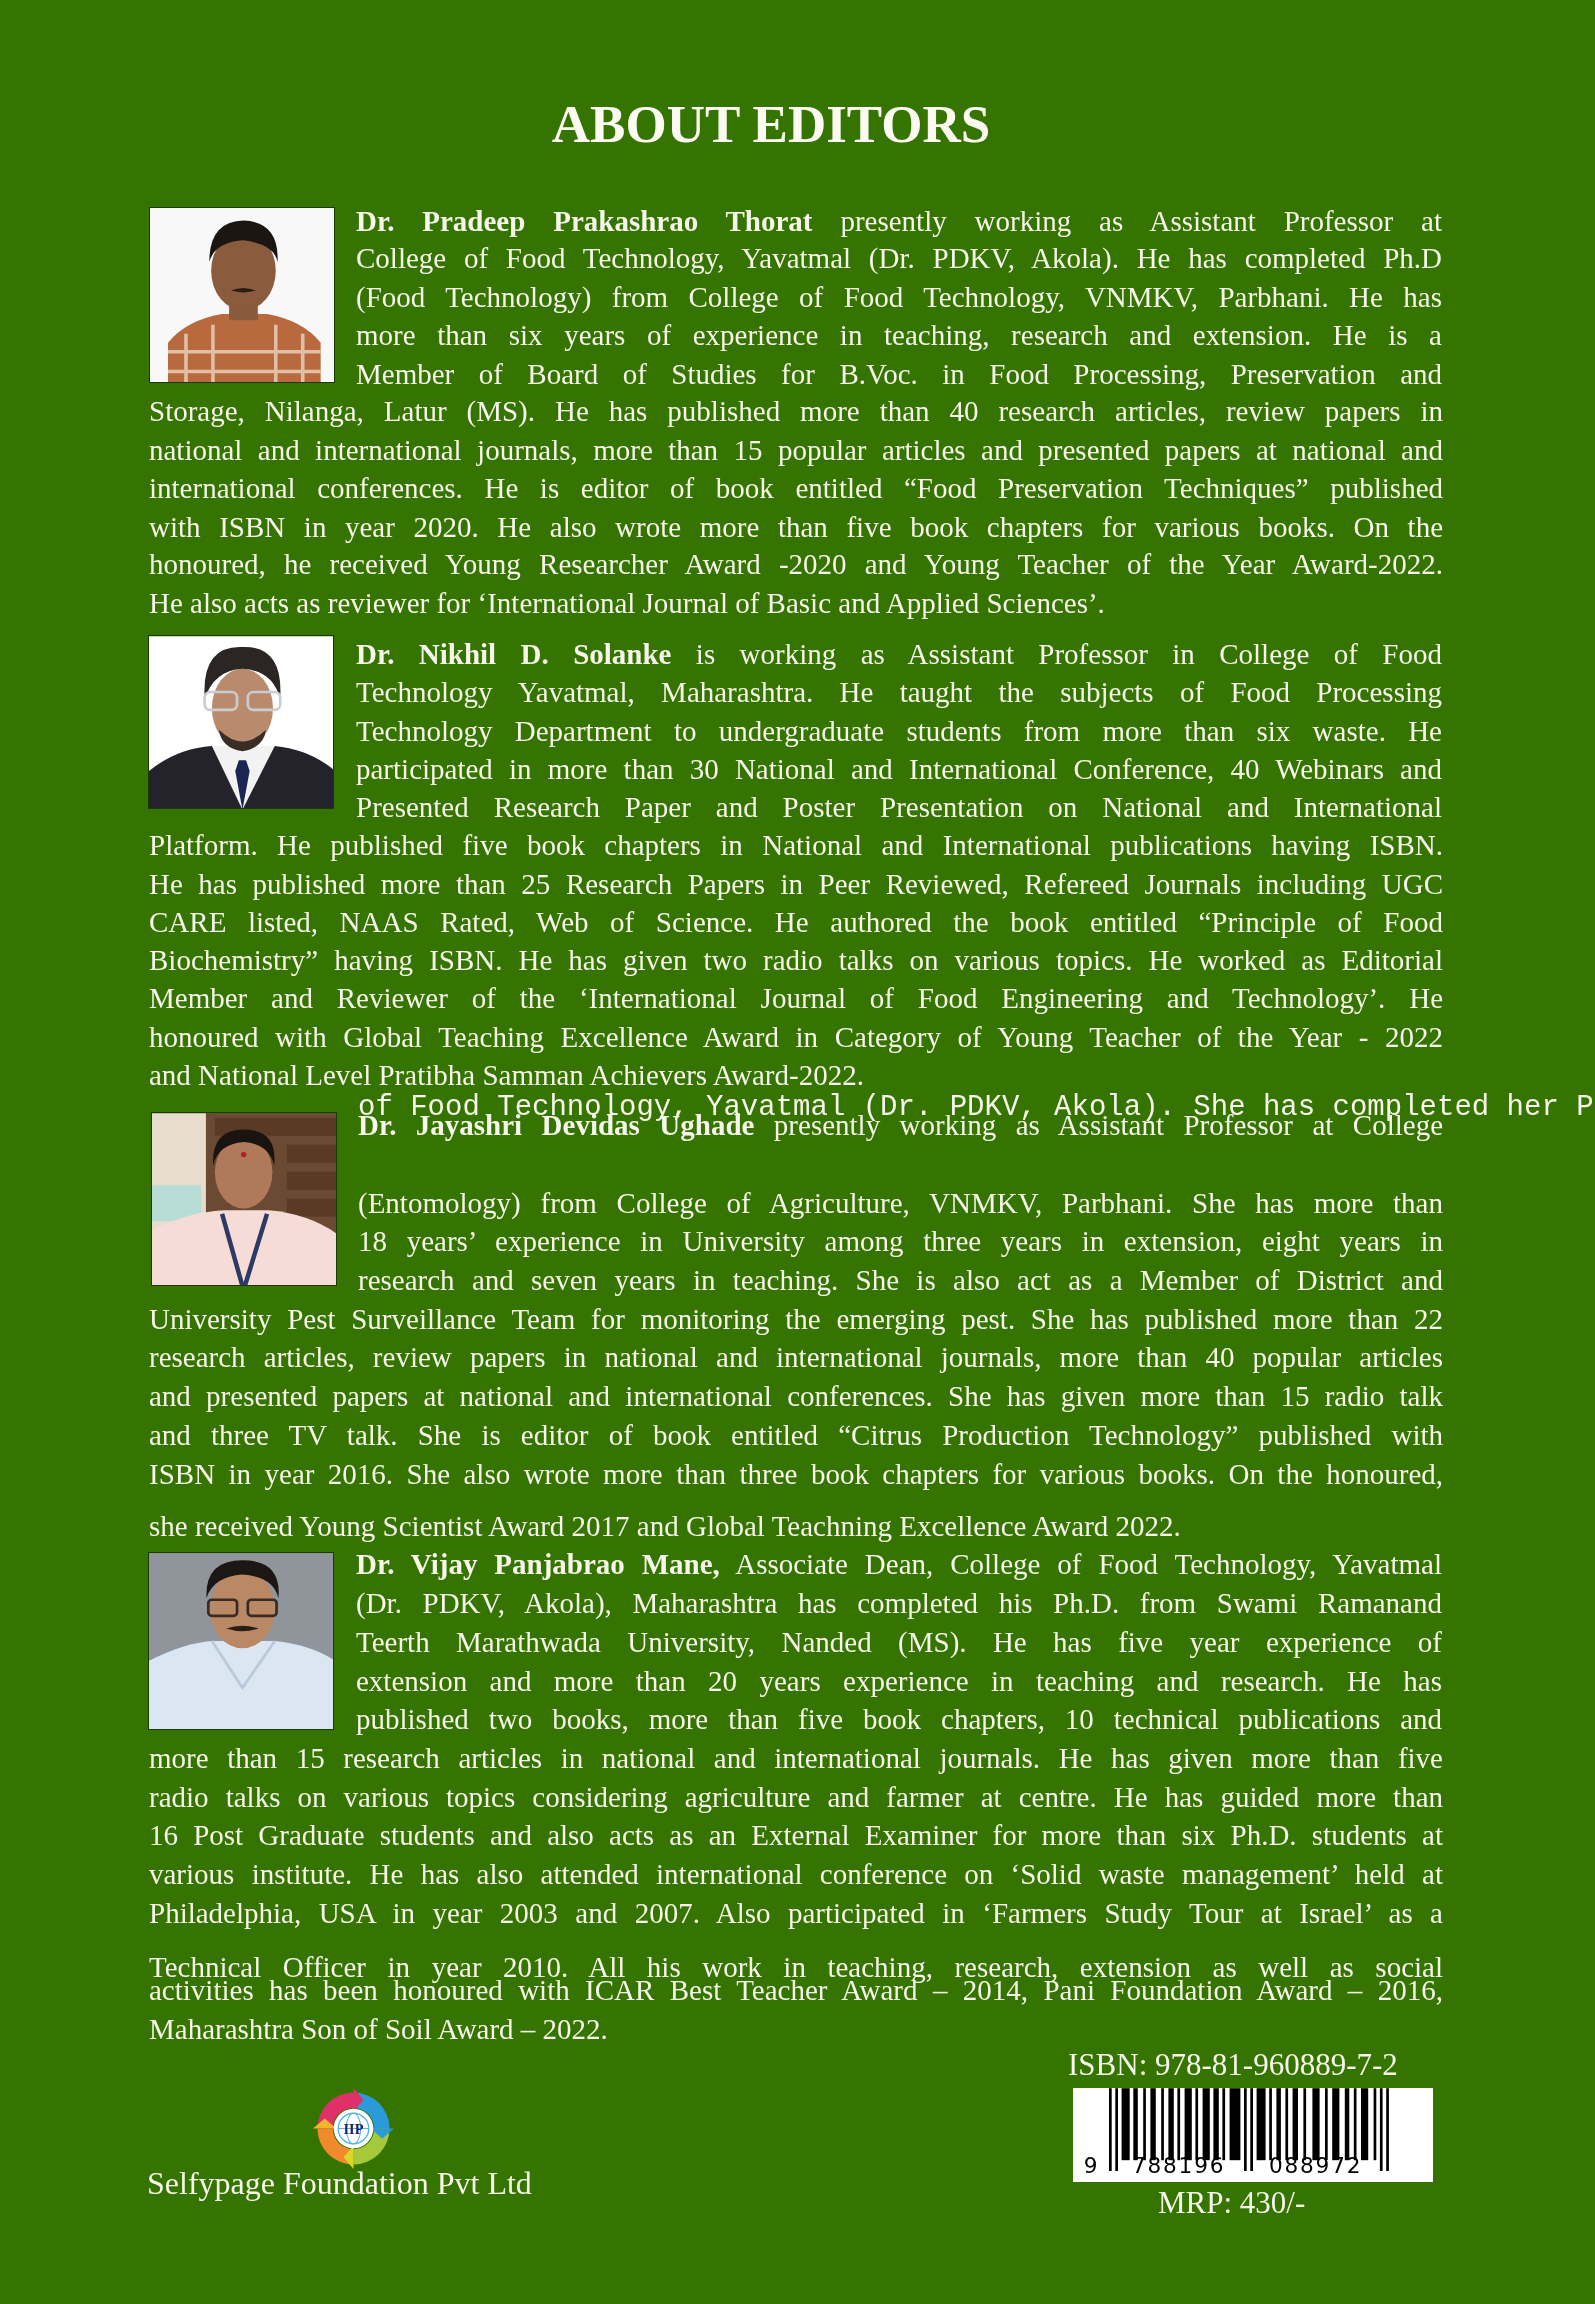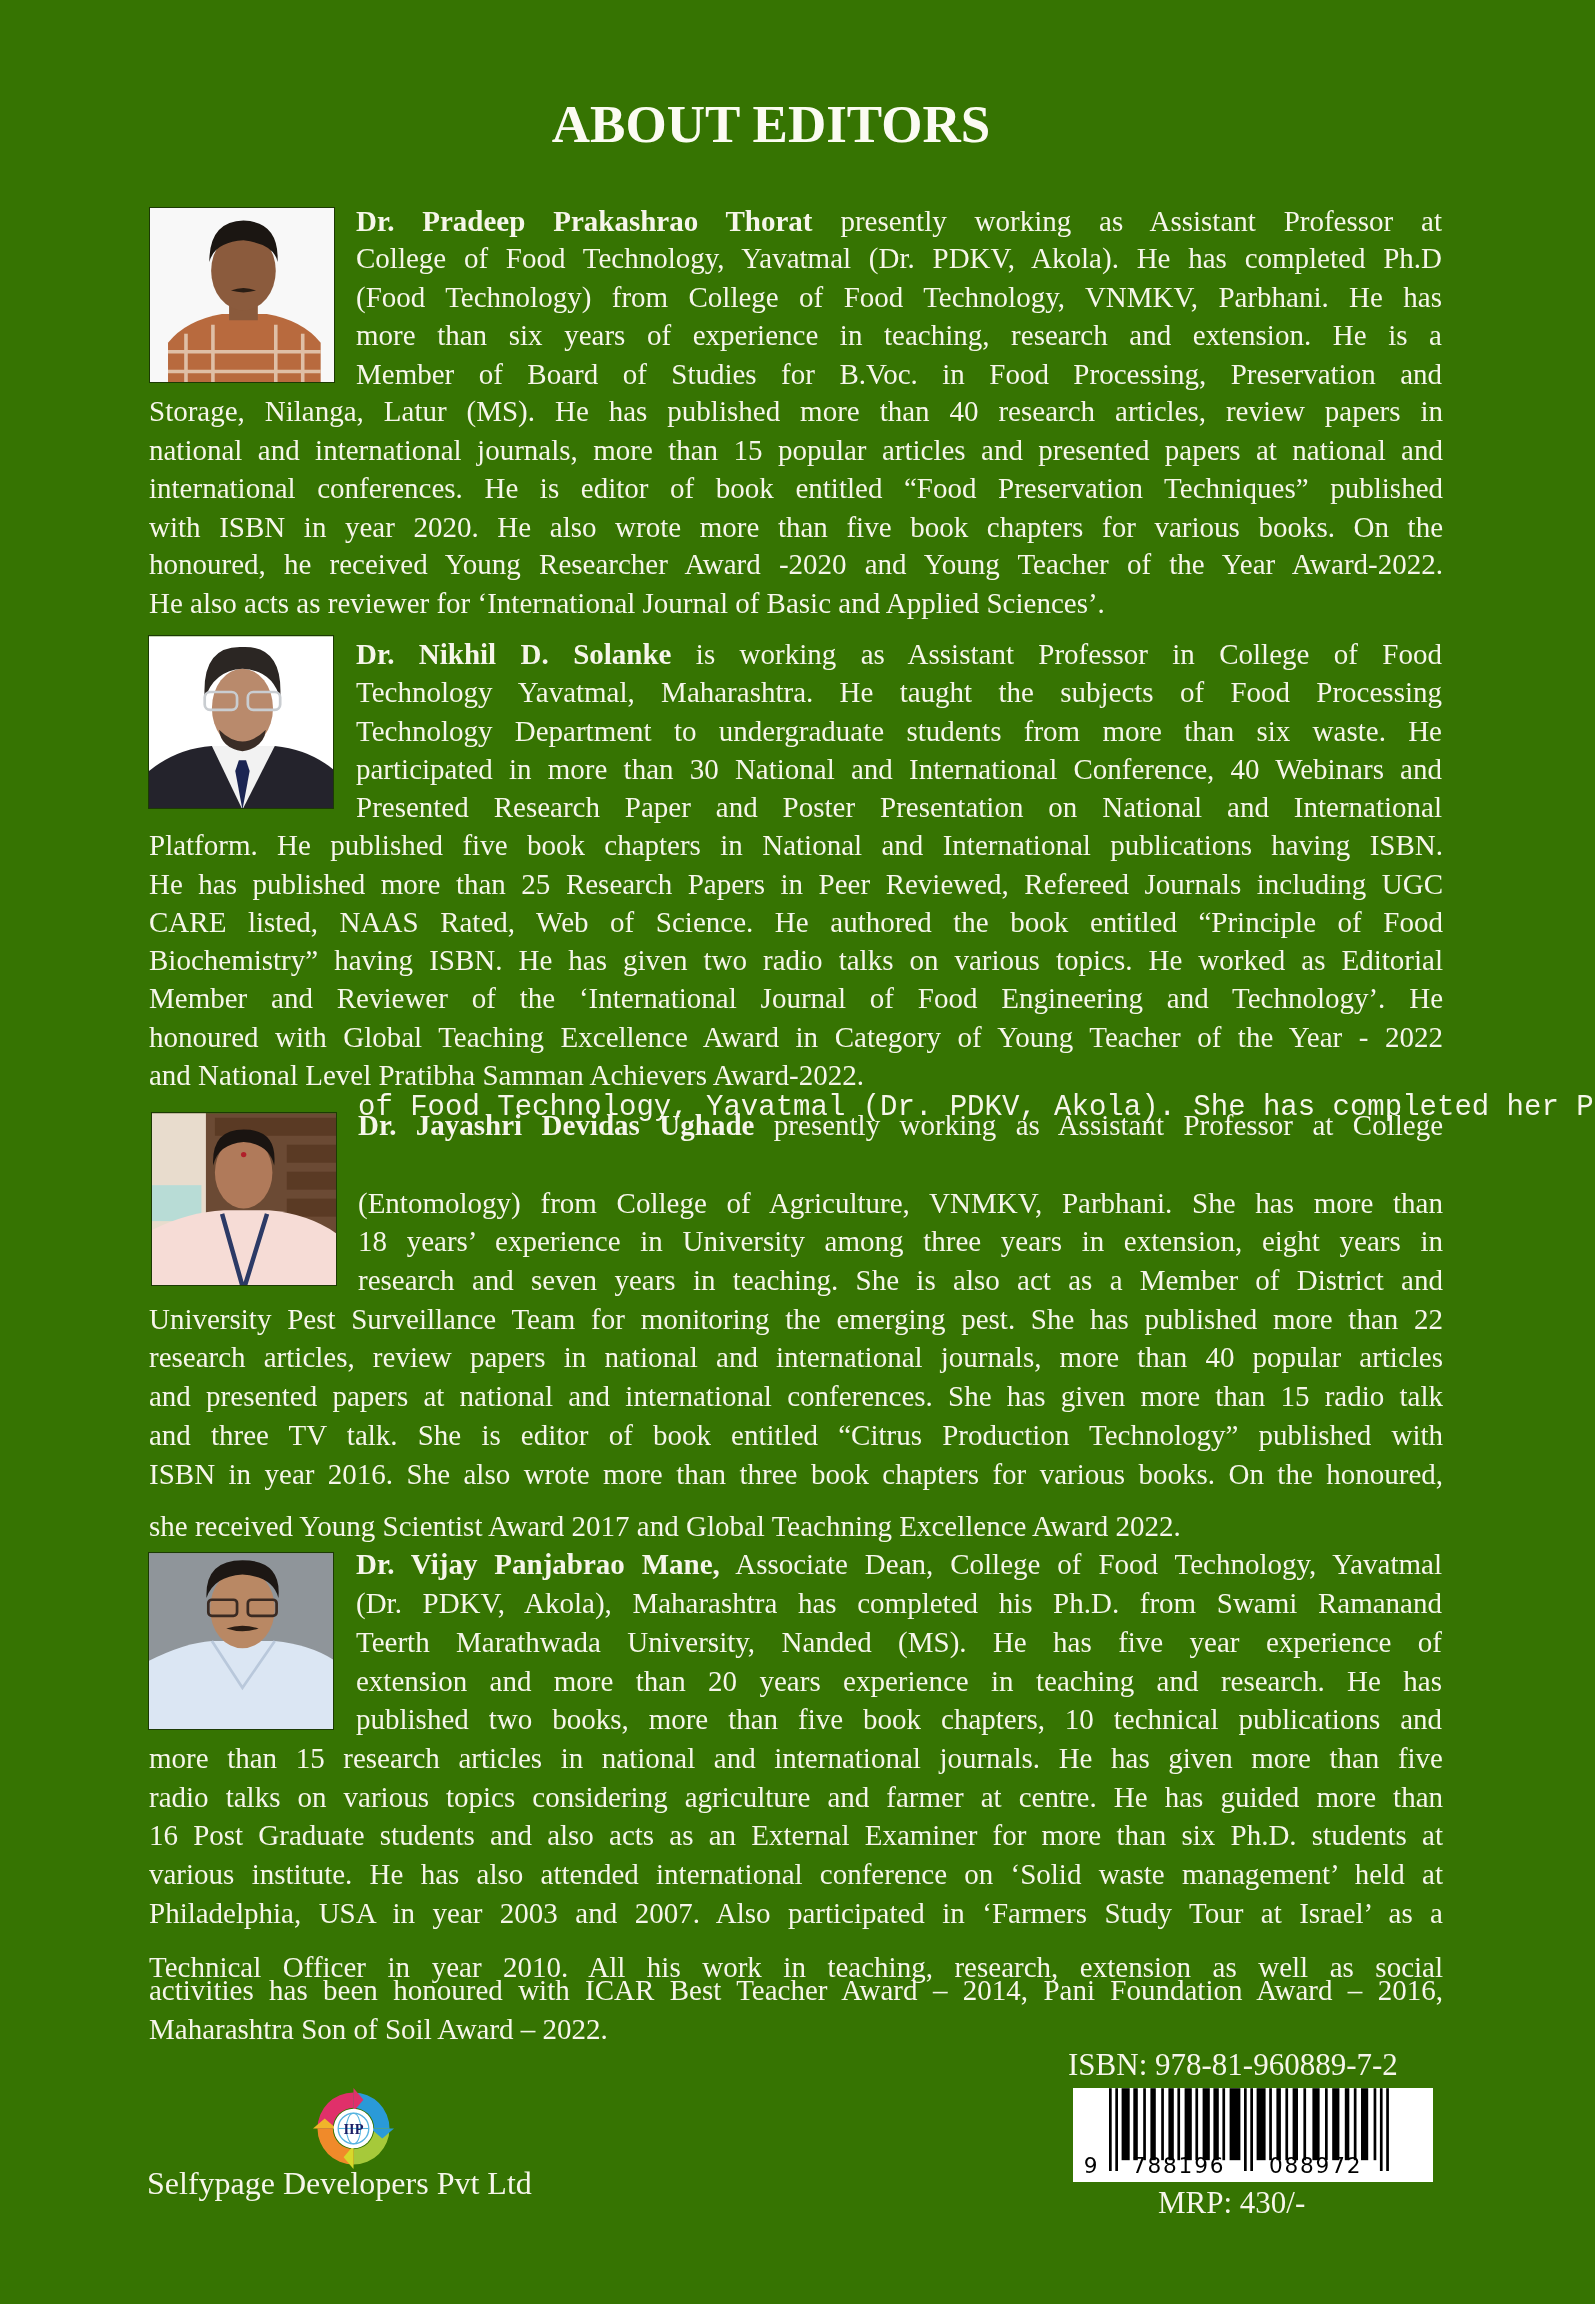--- a/index.html
+++ b/index.html
@@ -190,21 +190,21 @@
     <polygon points="45,90 34,77 45,64" fill="#d8d82a"></polygon>
     <polygon points="0,45 13,34 26,45" fill="#f0b52a"></polygon>
     <circle cx="45" cy="45" r="22" fill="#ffffff"></circle>
     <circle cx="45" cy="45" r="17" fill="none" stroke="#58b4e0" stroke-width="1.5"></circle>
     <ellipse cx="45" cy="45" rx="8" ry="17" fill="none" stroke="#58b4e0" stroke-width="1.2"></ellipse>
     <line x1="28" y1="45" x2="62" y2="45" stroke="#58b4e0" stroke-width="1.2"></line>
     <text x="45" y="51" text-anchor="middle" font-family="Liberation Serif, serif" font-weight="bold" font-size="16" fill="#1b1f66">IIP</text>
   </svg>
 </div>
 
-<div class="publisher">Selfypage Developers Pvt Ltd</div>
+<div class="publisher">Selfypage Foundation Pvt Ltd</div>
 
 <div class="isbn">ISBN: 978-81-960889-7-2</div>
 <div class="barcode">
   <svg width="360" height="94" viewBox="0 0 400 104">
     <g fill="#000">
       <rect x="40" y="0" width="3" height="92"></rect>
         <rect x="47" y="0" width="3" height="92"></rect>
       <rect x="54" y="0" width="9" height="80"></rect>
         <rect x="67" y="0" width="5" height="80"></rect>
       <rect x="78" y="0" width="3" height="80"></rect>

